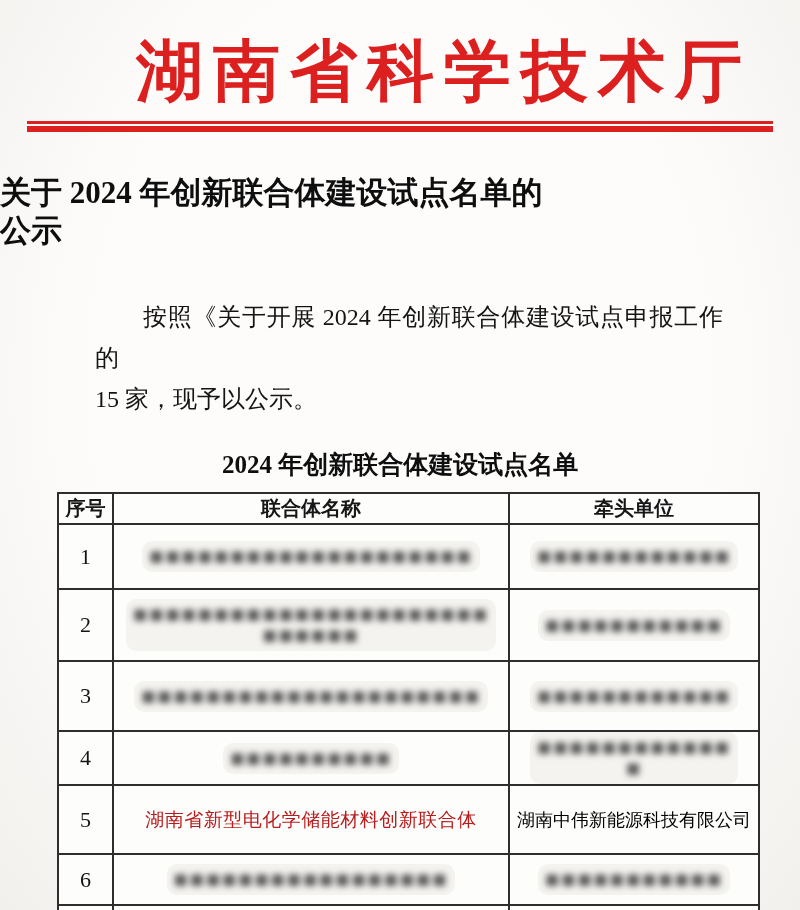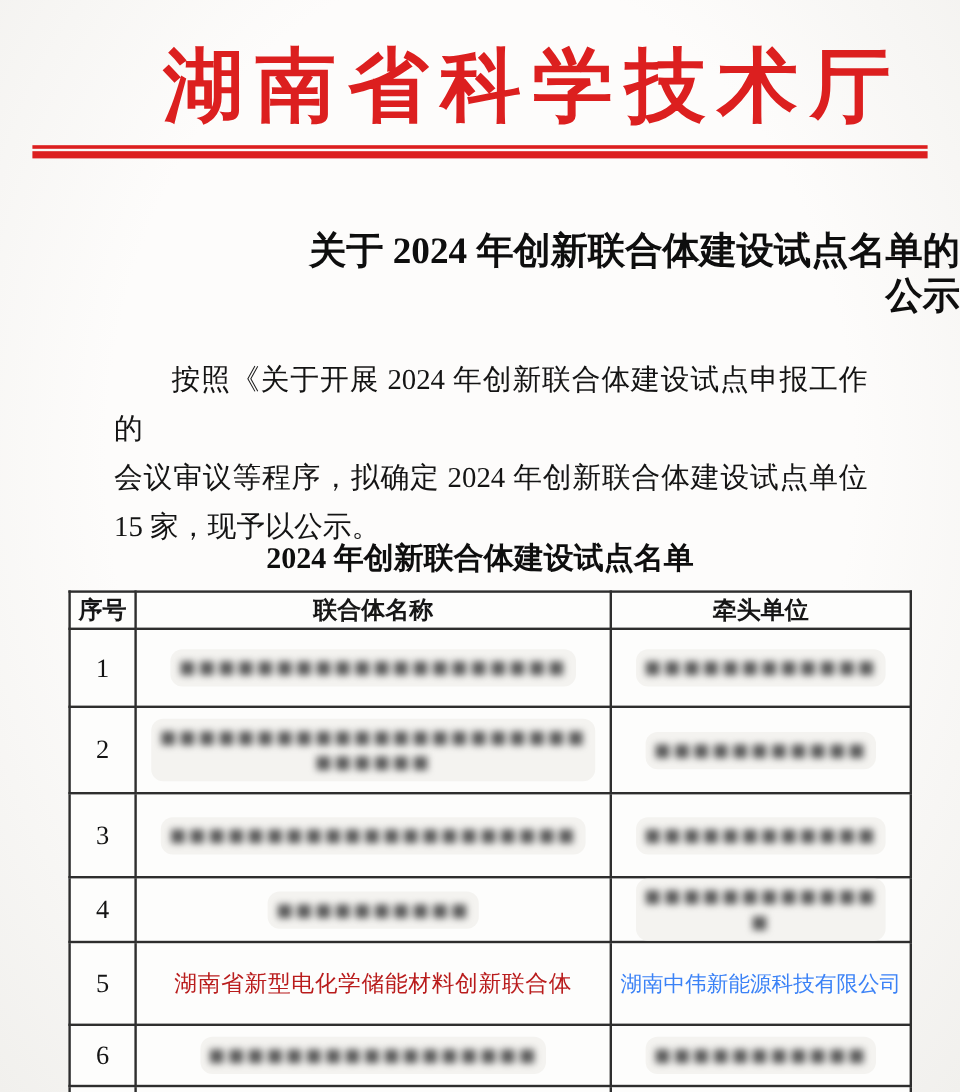--- a/index.html
+++ b/index.html
@@ -10,21 +10,21 @@
   }
   .banner{
     position:absolute;top:26px;left:0;width:100%;text-align:center;
     font-size:67px;font-weight:bold;color:var(--accent,#dc1f1f);
     letter-spacing:10px;white-space:nowrap;margin-left:44px;
   }
   .redline{position:absolute;top:121px;left:27px;right:27px;}
   .rl-thin{height:3px;background:var(--accent,#dc1f1f);}
   .rl-thick{height:6px;background:var(--accent,#dc1f1f);margin-top:2px;}
   .doc-title{
-    position:absolute;top:190px;left:0;width:100%;text-align:right;
+    position:absolute;top:174px;left:0;width:100%;text-align:left;
     font-size:31px;font-weight:bold;line-height:38px;color:#0e0e0e;
   }
   .body-para{
     position:absolute;top:297px;left:95px;width:628px;
     font-size:24px;line-height:41px;color:#141414;
   }
   .pline{min-height:41px;}
   .pline.jl{text-align:justify;text-align-last:justify;}
   .pline.indent{text-indent:2em;}
   .tbl-title{
@@ -39,21 +39,21 @@
   .tbl th{
     height:27px;font-size:20px;font-weight:600;
     font-family:"Liberation Sans","DejaVu Sans",sans-serif;color:#161616;
   }
   tr.hrow{height:31px;}
   tr.r1{height:65px;} tr.r2{height:72px;} tr.r3{height:70px;}
   tr.r4{height:51px;} tr.r5{height:69px;} tr.r6{height:51px;} tr.r7{height:40px;}
   .c-no{text-align:center;font-size:22px;color:#141414;}
   .c-name,.c-lead{text-align:center;}
   .clear-name{font-size:19px;color:#b91c1c;letter-spacing:0.5px;white-space:nowrap;}
-  .clear-lead{font-size:18px;color:#3b82f6;white-space:nowrap;}
+  .clear-lead{font-size:18px;color:#000000;white-space:nowrap;}
   .bband{
     display:inline-block;background:#f4f3f0;border-radius:10px;
     padding:5px 7px;max-width:96%;
   }
   .brun{
     display:block;filter:blur(3px);color:#5a5a5a;
     font-size:15px;letter-spacing:2px;line-height:21px;
     font-family:"DejaVu Sans",sans-serif;white-space:nowrap;text-align:center;
   }
 </style>
@@ -69,21 +69,20 @@
     <div class="rl-thick"></div>
   </div>
 
   <div class="doc-title">
     <div>关于 2024 年创新联合体建设试点名单的</div>
     <div>公示</div>
   </div>
 
   <div class="body-para">
     <div class="pline indent jl">按照《关于开展 2024 年创新联合体建设试点申报工作的</div>
-    <div class="pline jl">会议审议等程序，拟确定 2024 年创新联合体建设试点单位</div>
     <div class="pline">15 家，现予以公示。</div>
   </div>
 
   <div class="tbl-title">2024 年创新联合体建设试点名单</div>
 
   <table class="tbl">
     <colgroup>
         <col style="width:55px">
         <col style="width:396px">
         <col style="width:250px">

